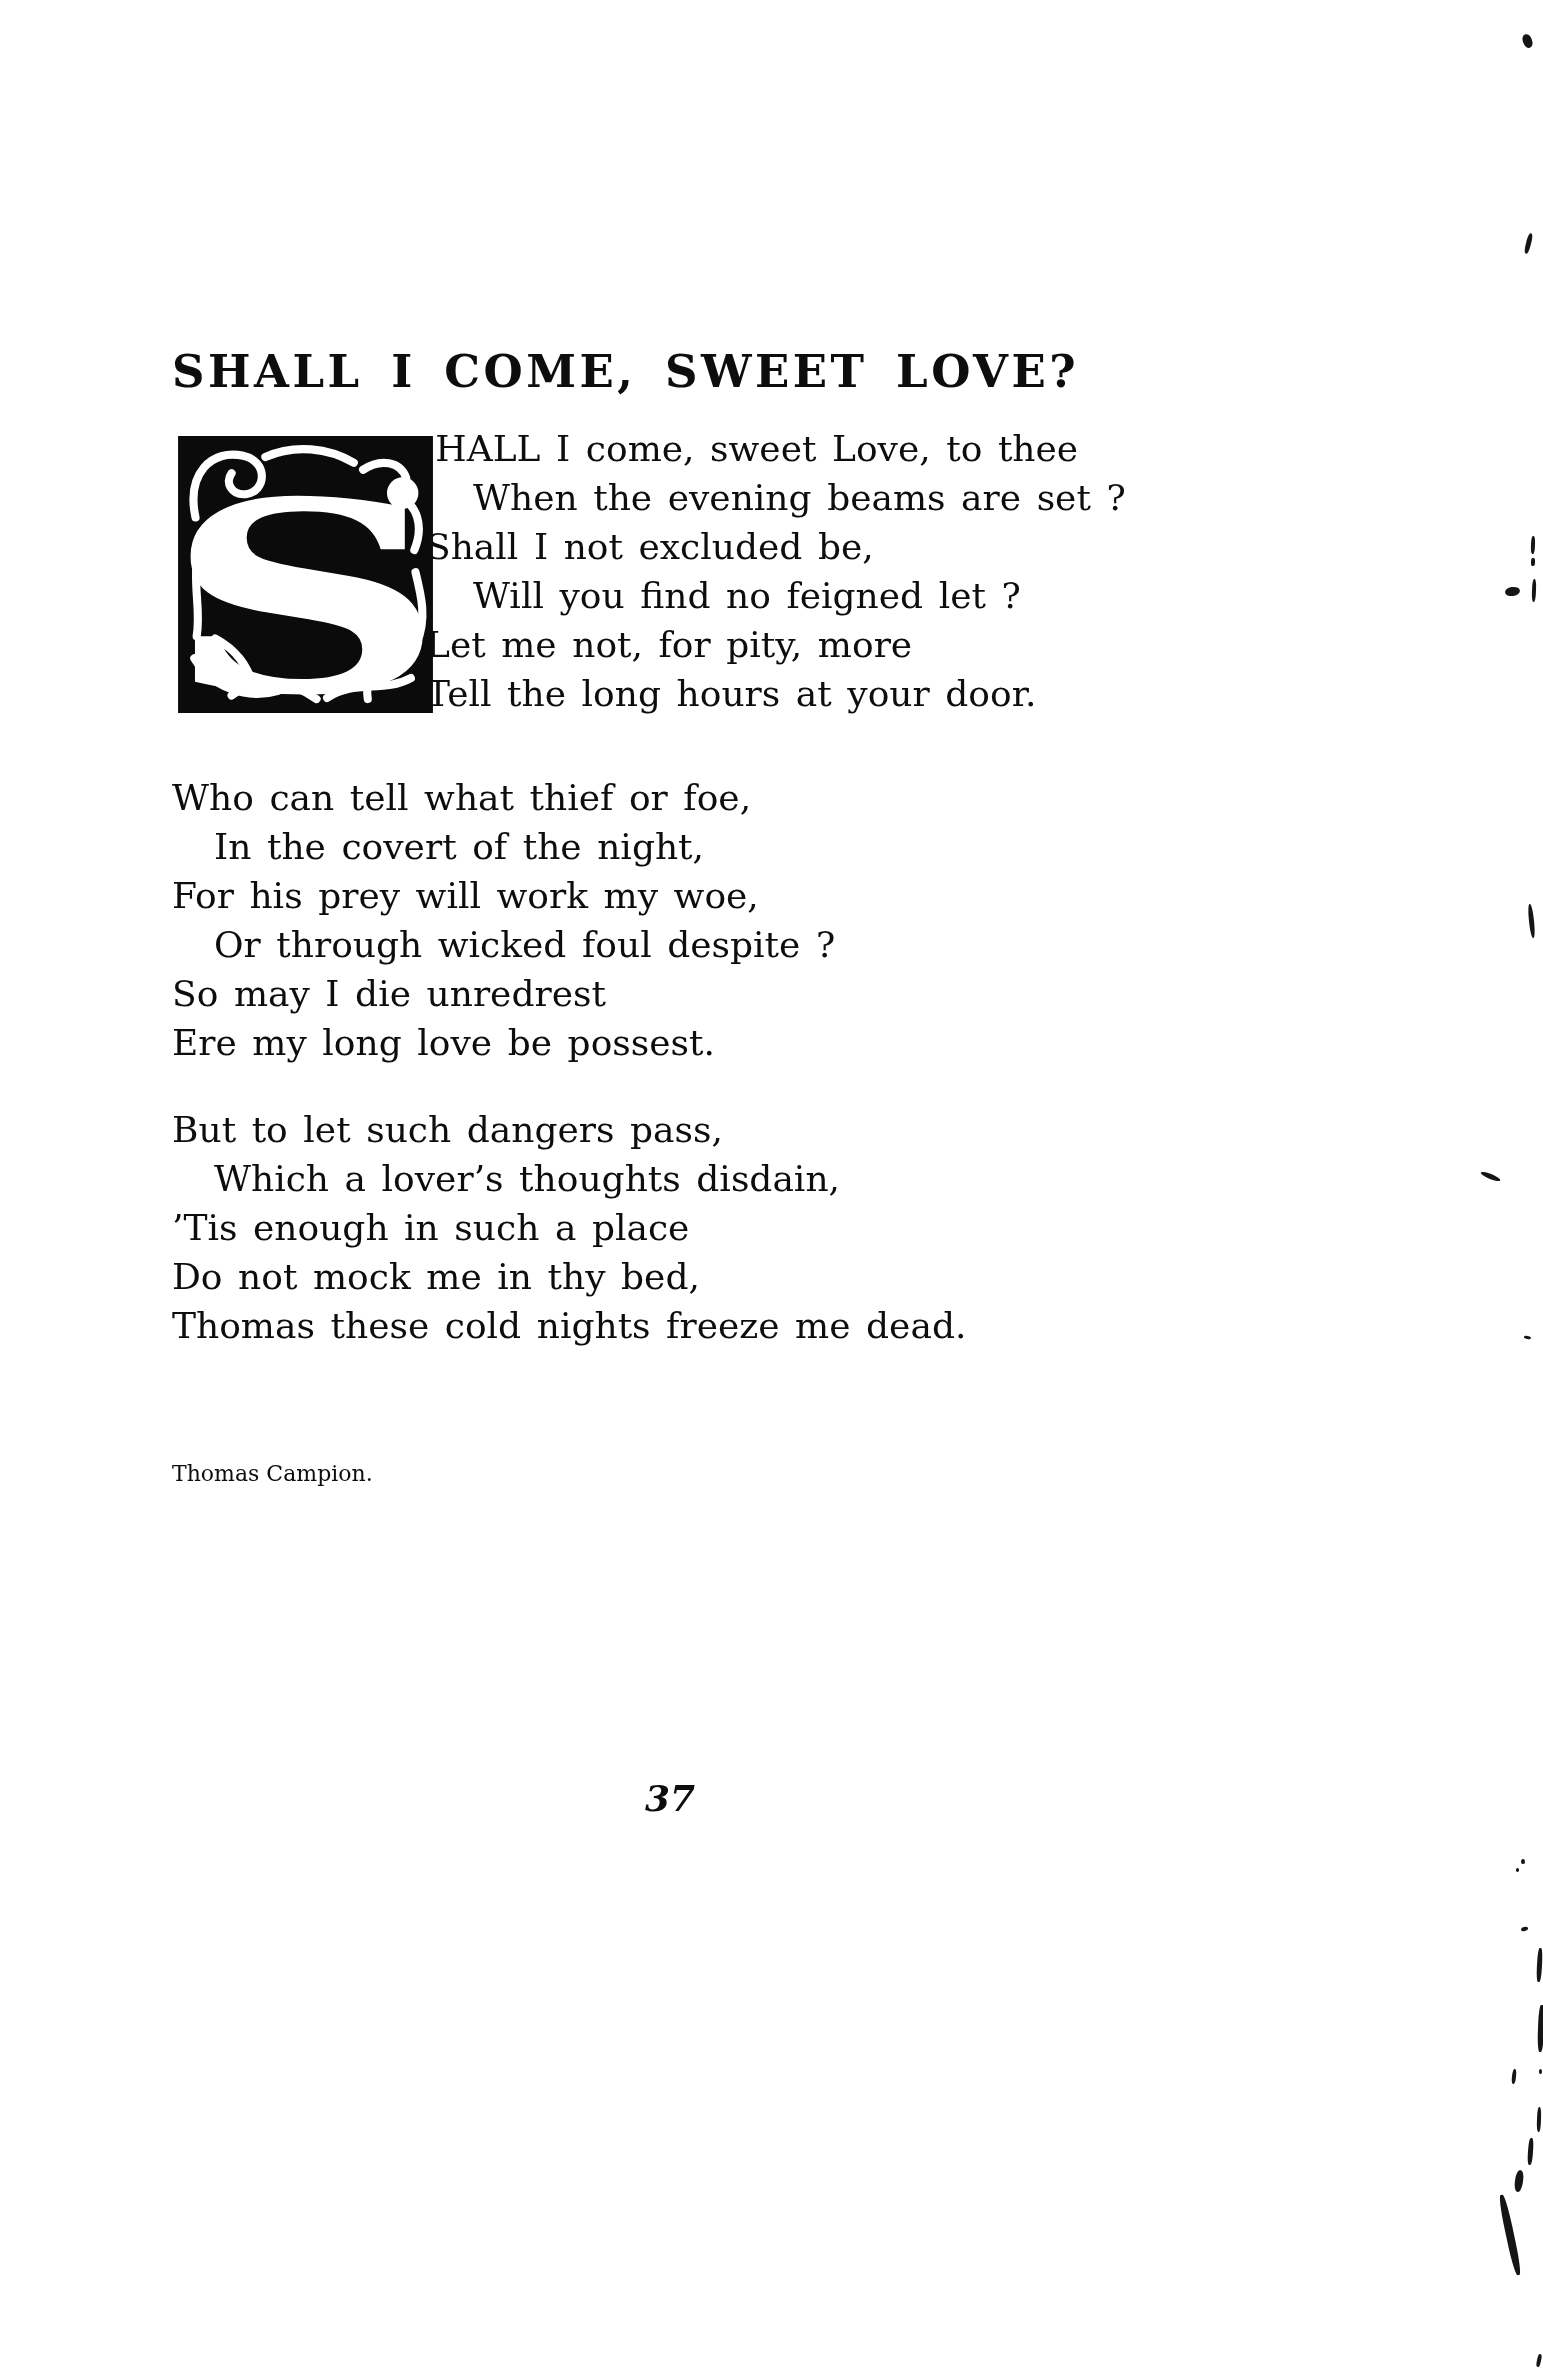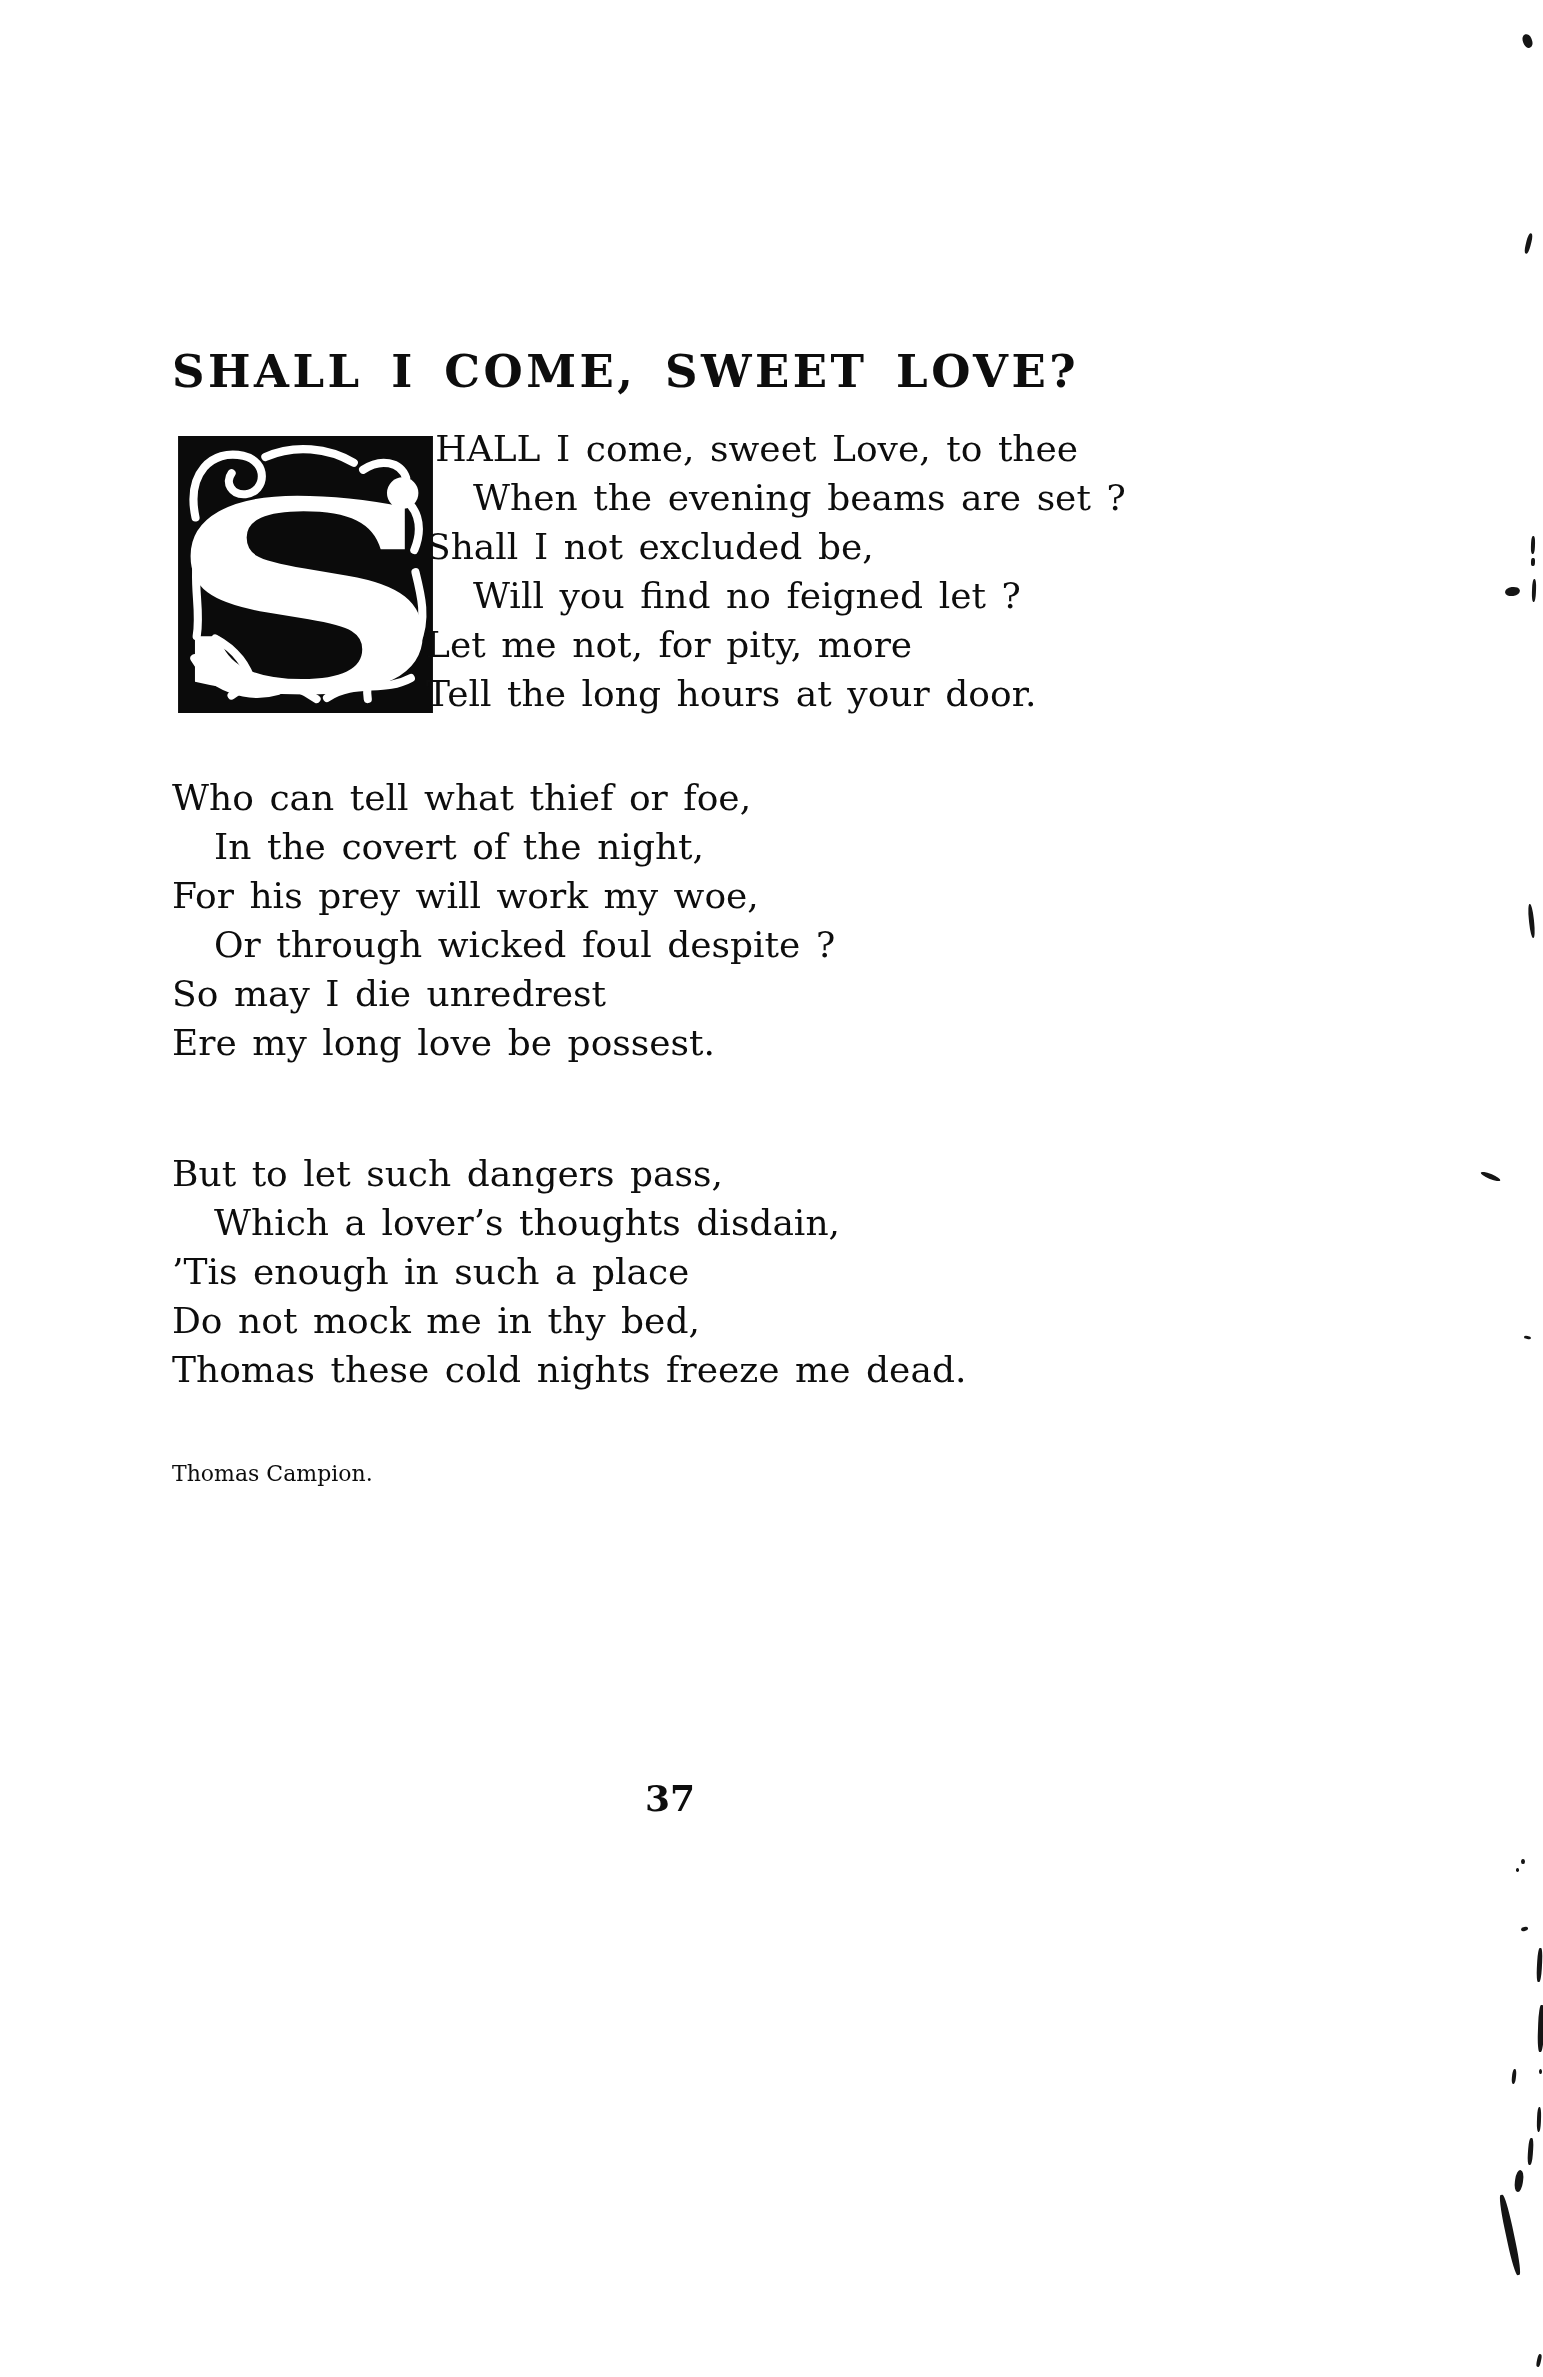--- a/index.html
+++ b/index.html
@@ -38,21 +38,21 @@
 
   .stanza {
     position: absolute;
     font-size: 36px;
     line-height: 49px;
     word-spacing: 4.1px;
     white-space: nowrap;
   }
   #stanza1 { left: 426px; top: 424px; }
   #stanza2 { left: 172px; top: 773px; }
-  #stanza3 { left: 172px; top: 1105px; margin-top: 44px; }
+  #stanza3 { left: 172px; top: 1105px; }
 
   .line { height: 49px; }
   #stanza1 .line.first  { padding-left: 9.3px; }
   #stanza1 .line.indent { padding-left: 47px; }
   #stanza2 .line.indent,
   #stanza3 .line.indent { padding-left: 42px; }
 
   .author {
     position: absolute;
     left: 172px;
@@ -62,20 +62,21 @@
     white-space: nowrap;
   }
 
   .page-number {
     position: absolute;
     left: 645px;
     top: 1777px;
     font-size: 36px;
     font-weight: 600;
     line-height: 1.2;
+    font-style: italic;
   }
 
   
   #marks { position: absolute; inset: 0; pointer-events: none; }
   .mark {
     position: absolute;
     background: #151515;
   }
 </style>
 </head>

